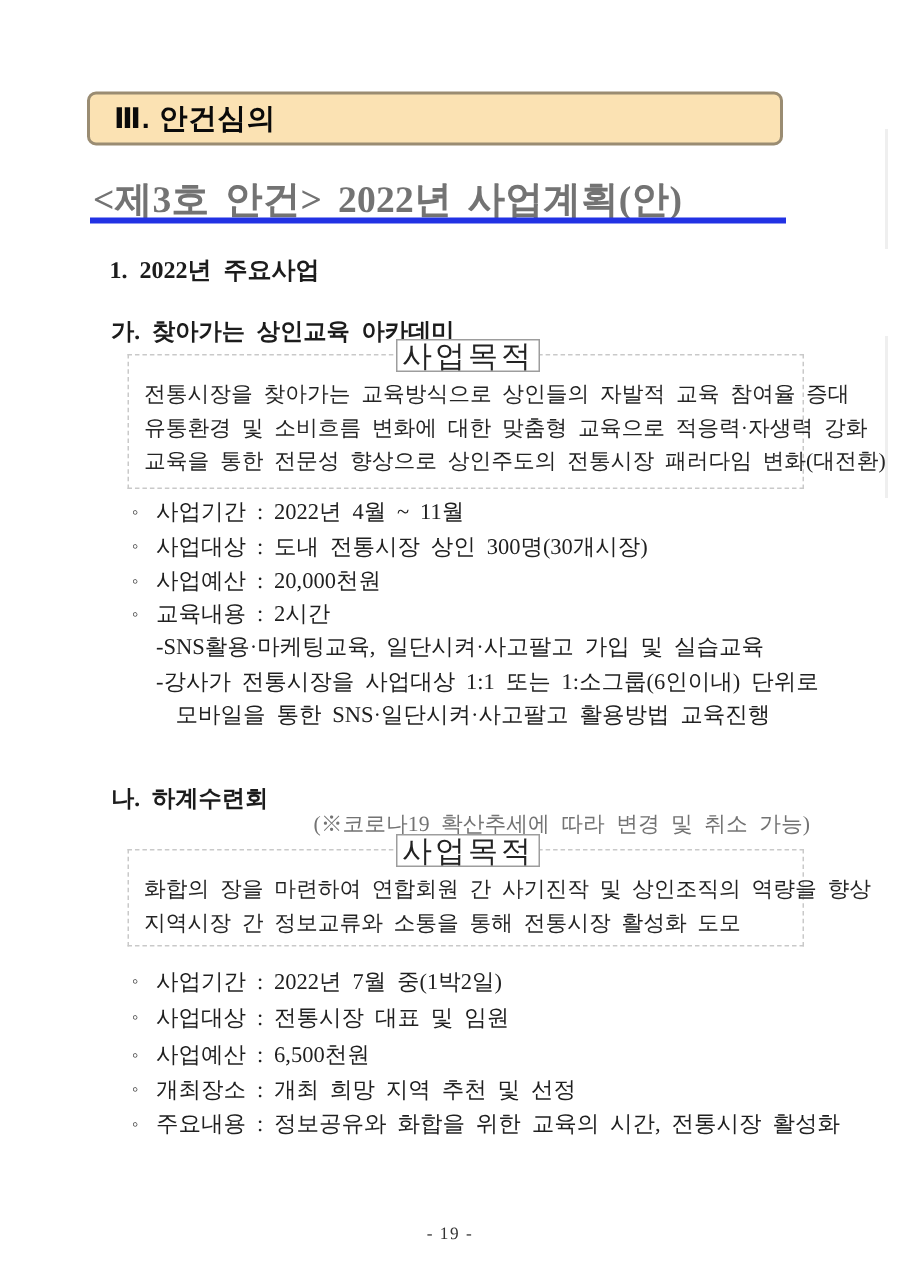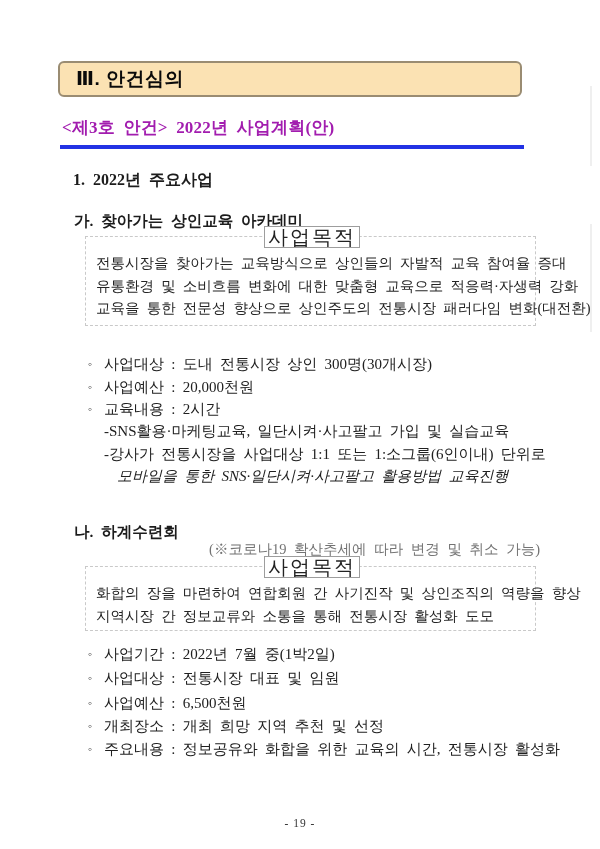--- a/index.html
+++ b/index.html
@@ -25,21 +25,21 @@
     padding-left:16px;
   }
   .hdr-box span{
     font-family:"Liberation Sans","DejaVu Sans",sans-serif;
     font-weight:bold;font-size:19px;color:#0a0a0a;
     letter-spacing:0.5px;
   }
 
   .agenda-title{
     left:62px;top:88px;
-    font-size:17px;font-weight:bold;color:#a21caf;
+    font-size:25px;font-weight:bold;color:#737373;
     letter-spacing:0.2px;word-spacing:4px;
   }
   .blue-rule{
     left:60px;top:117px;width:464px;height:4px;
     background:#2232e4;
   }
 
   .h-main{
     left:73px;top:142px;
     font-size:16px;font-weight:bold;word-spacing:4px;
@@ -86,21 +86,21 @@
   .row{
     left:88px;
     font-size:15px;word-spacing:3.5px;color:#202020;
     white-space:nowrap;
   }
   .row .mk{display:inline-block;width:16px;font-size:12px;vertical-align:1px;color:#333;}
   .dash-row{
     left:104px;
     font-size:15px;word-spacing:3.5px;color:#202020;white-space:nowrap;
   }
-  .dash-row.indent{left:117px;font-style:italic;}
+  .dash-row.indent{left:117px;}
 
   .page-num{
     left:0;top:789px;width:600px;
     text-align:center;font-size:11.5px;color:#333;
     letter-spacing:1px;
   }
 
   
   .edge-line{width:2px;background:#efefef;left:590px;}
   .edge-1{top:58px;height:80px;}
@@ -136,20 +136,23 @@
 
   <div class="abs pbox pbox-a">
     <div class="pbox-label">사업목적</div>
     <div class="pbox-lines">
       <div>전통시장을 찾아가는 교육방식으로 상인들의 자발적 교육 참여율 증대</div>
       <div>유통환경 및 소비흐름 변화에 대한 맞춤형 교육으로 적응력·자생력 강화</div>
       <div>교육을 통한 전문성 향상으로 상인주도의 전통시장 패러다임 변화(대전환)</div>
     </div>
   </div>
 
+  <div class="abs row" style="top:304px">
+    <span class="mk">◦</span><span>사업기간 : 2022년 4월 ~ 11월</span>
+  </div>
   <div class="abs row" style="top:327px">
     <span class="mk">◦</span><span>사업대상 : 도내 전통시장 상인 300명(30개시장)</span>
   </div>
   <div class="abs row" style="top:350px">
     <span class="mk">◦</span><span>사업예산 : 20,000천원</span>
   </div>
   <div class="abs row" style="top:372px">
     <span class="mk">◦</span><span>교육내용 : 2시간</span>
   </div>
 

